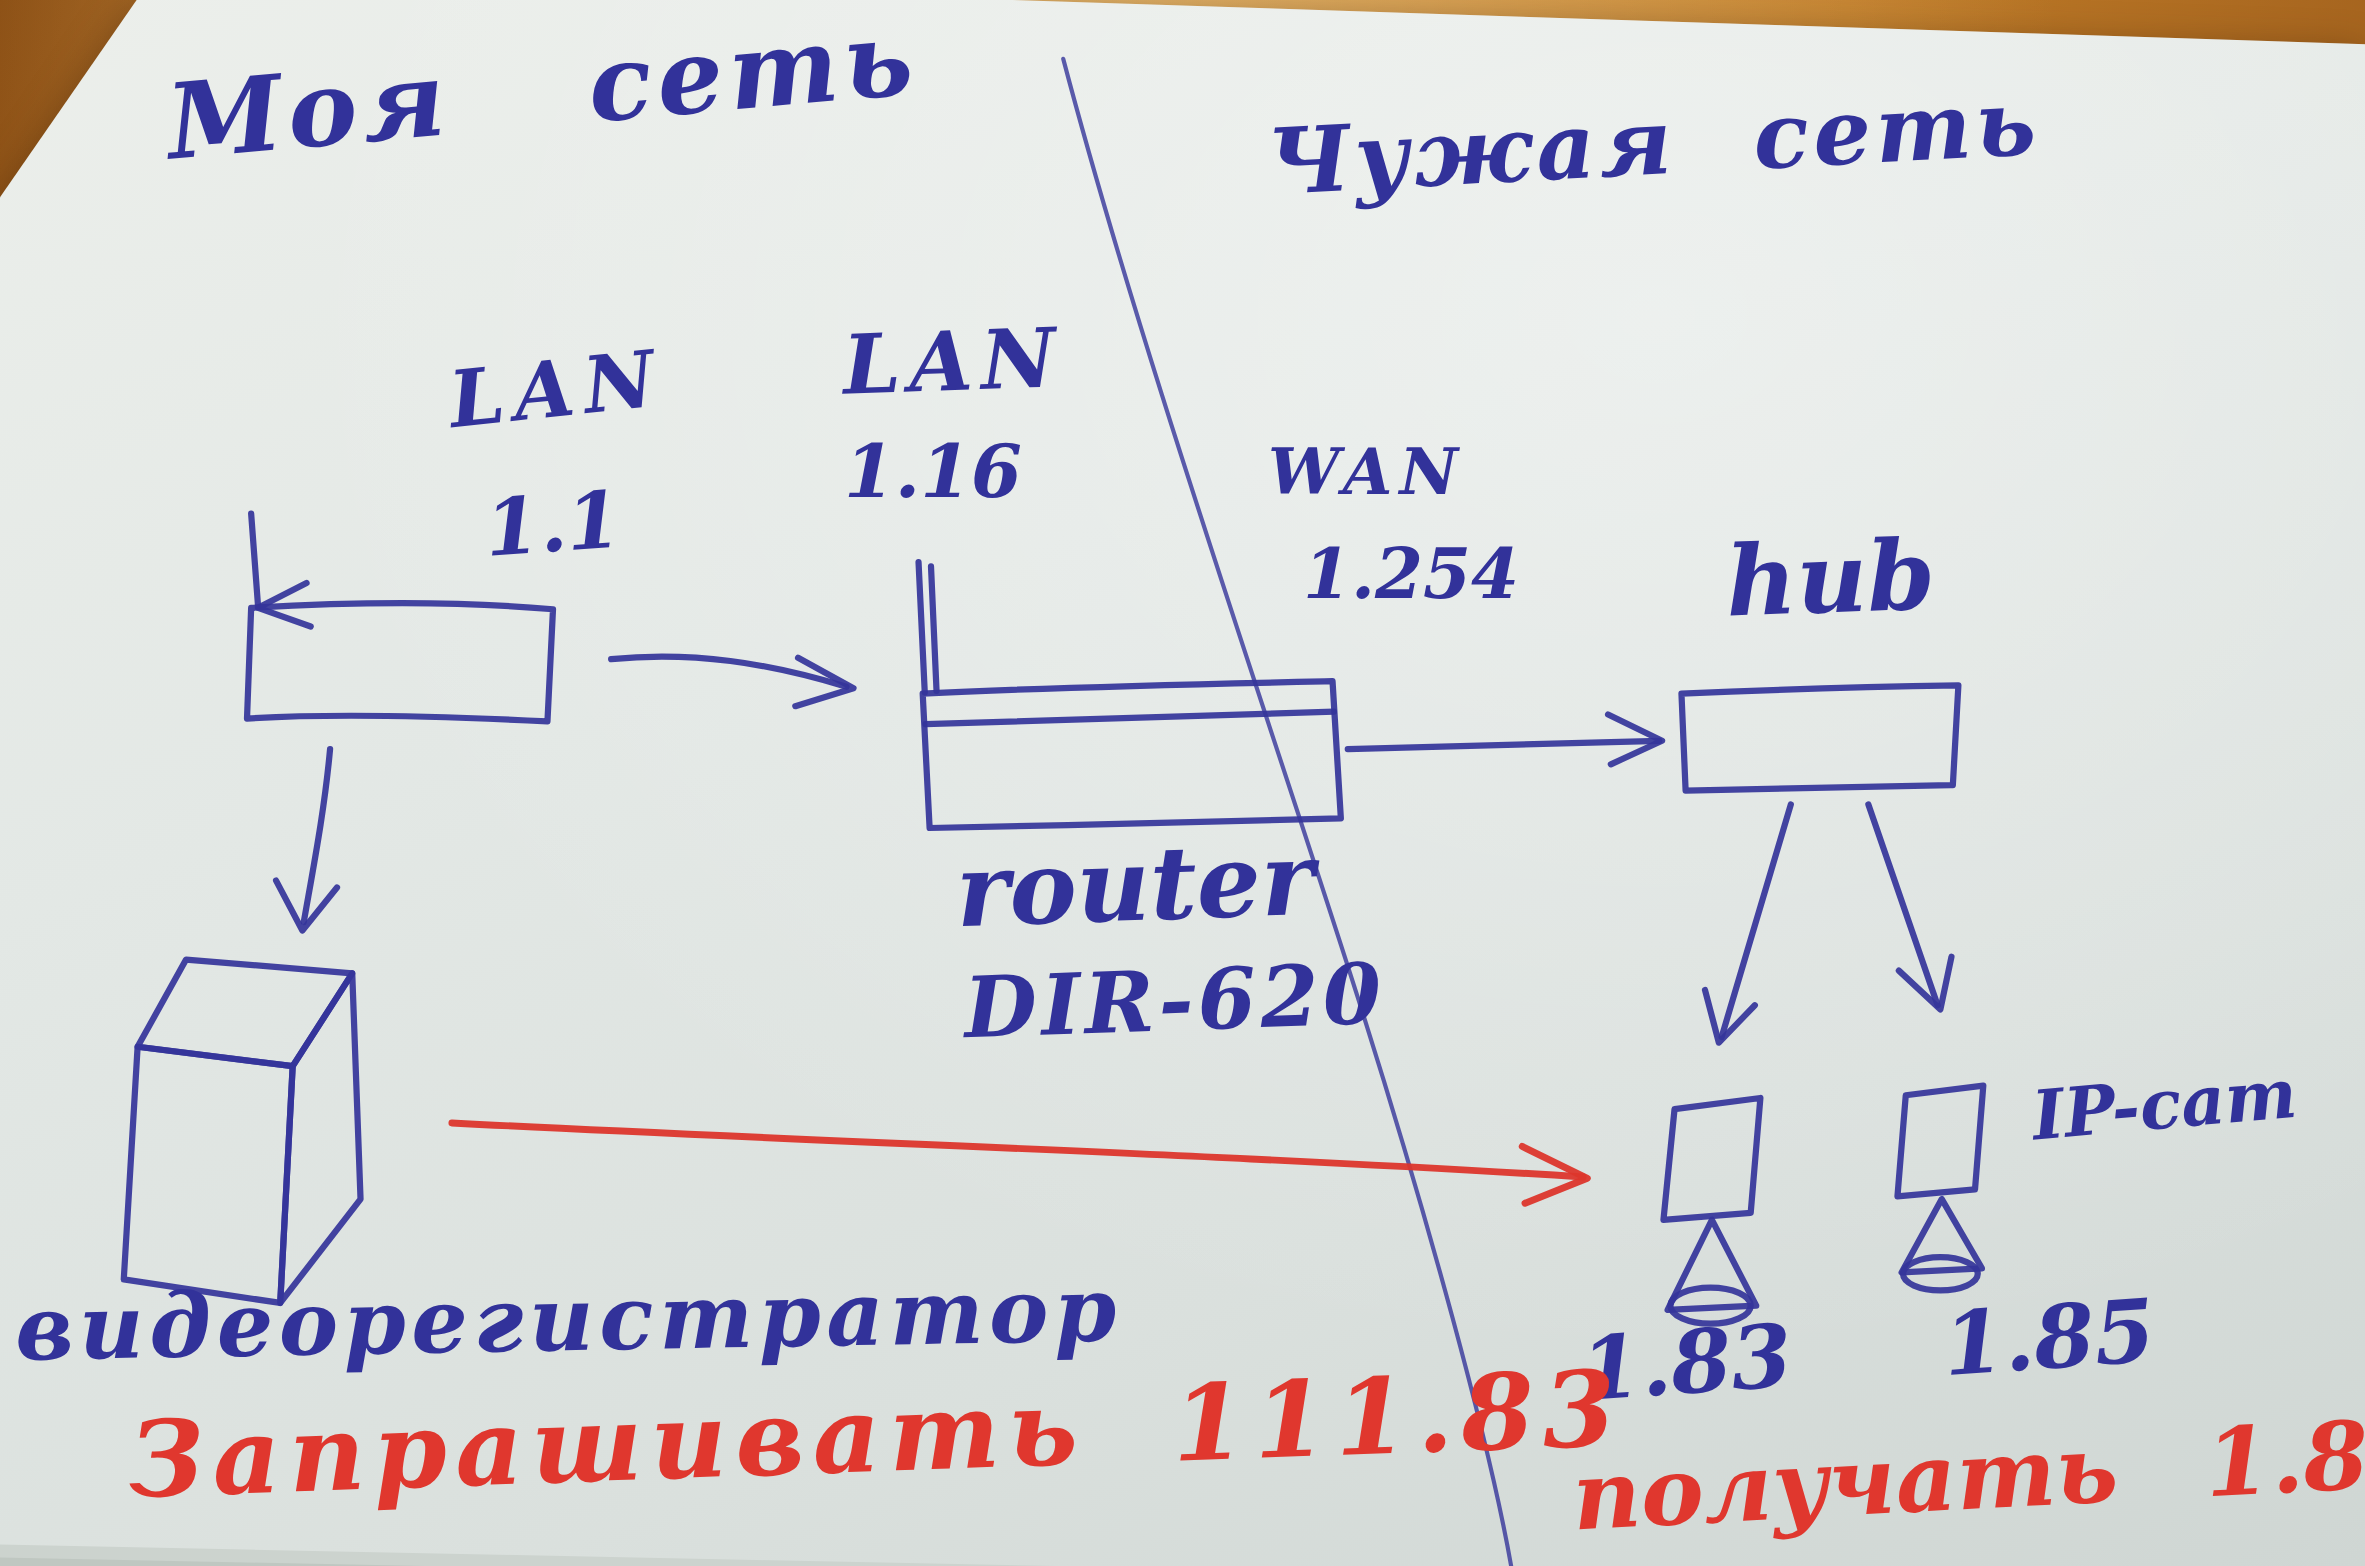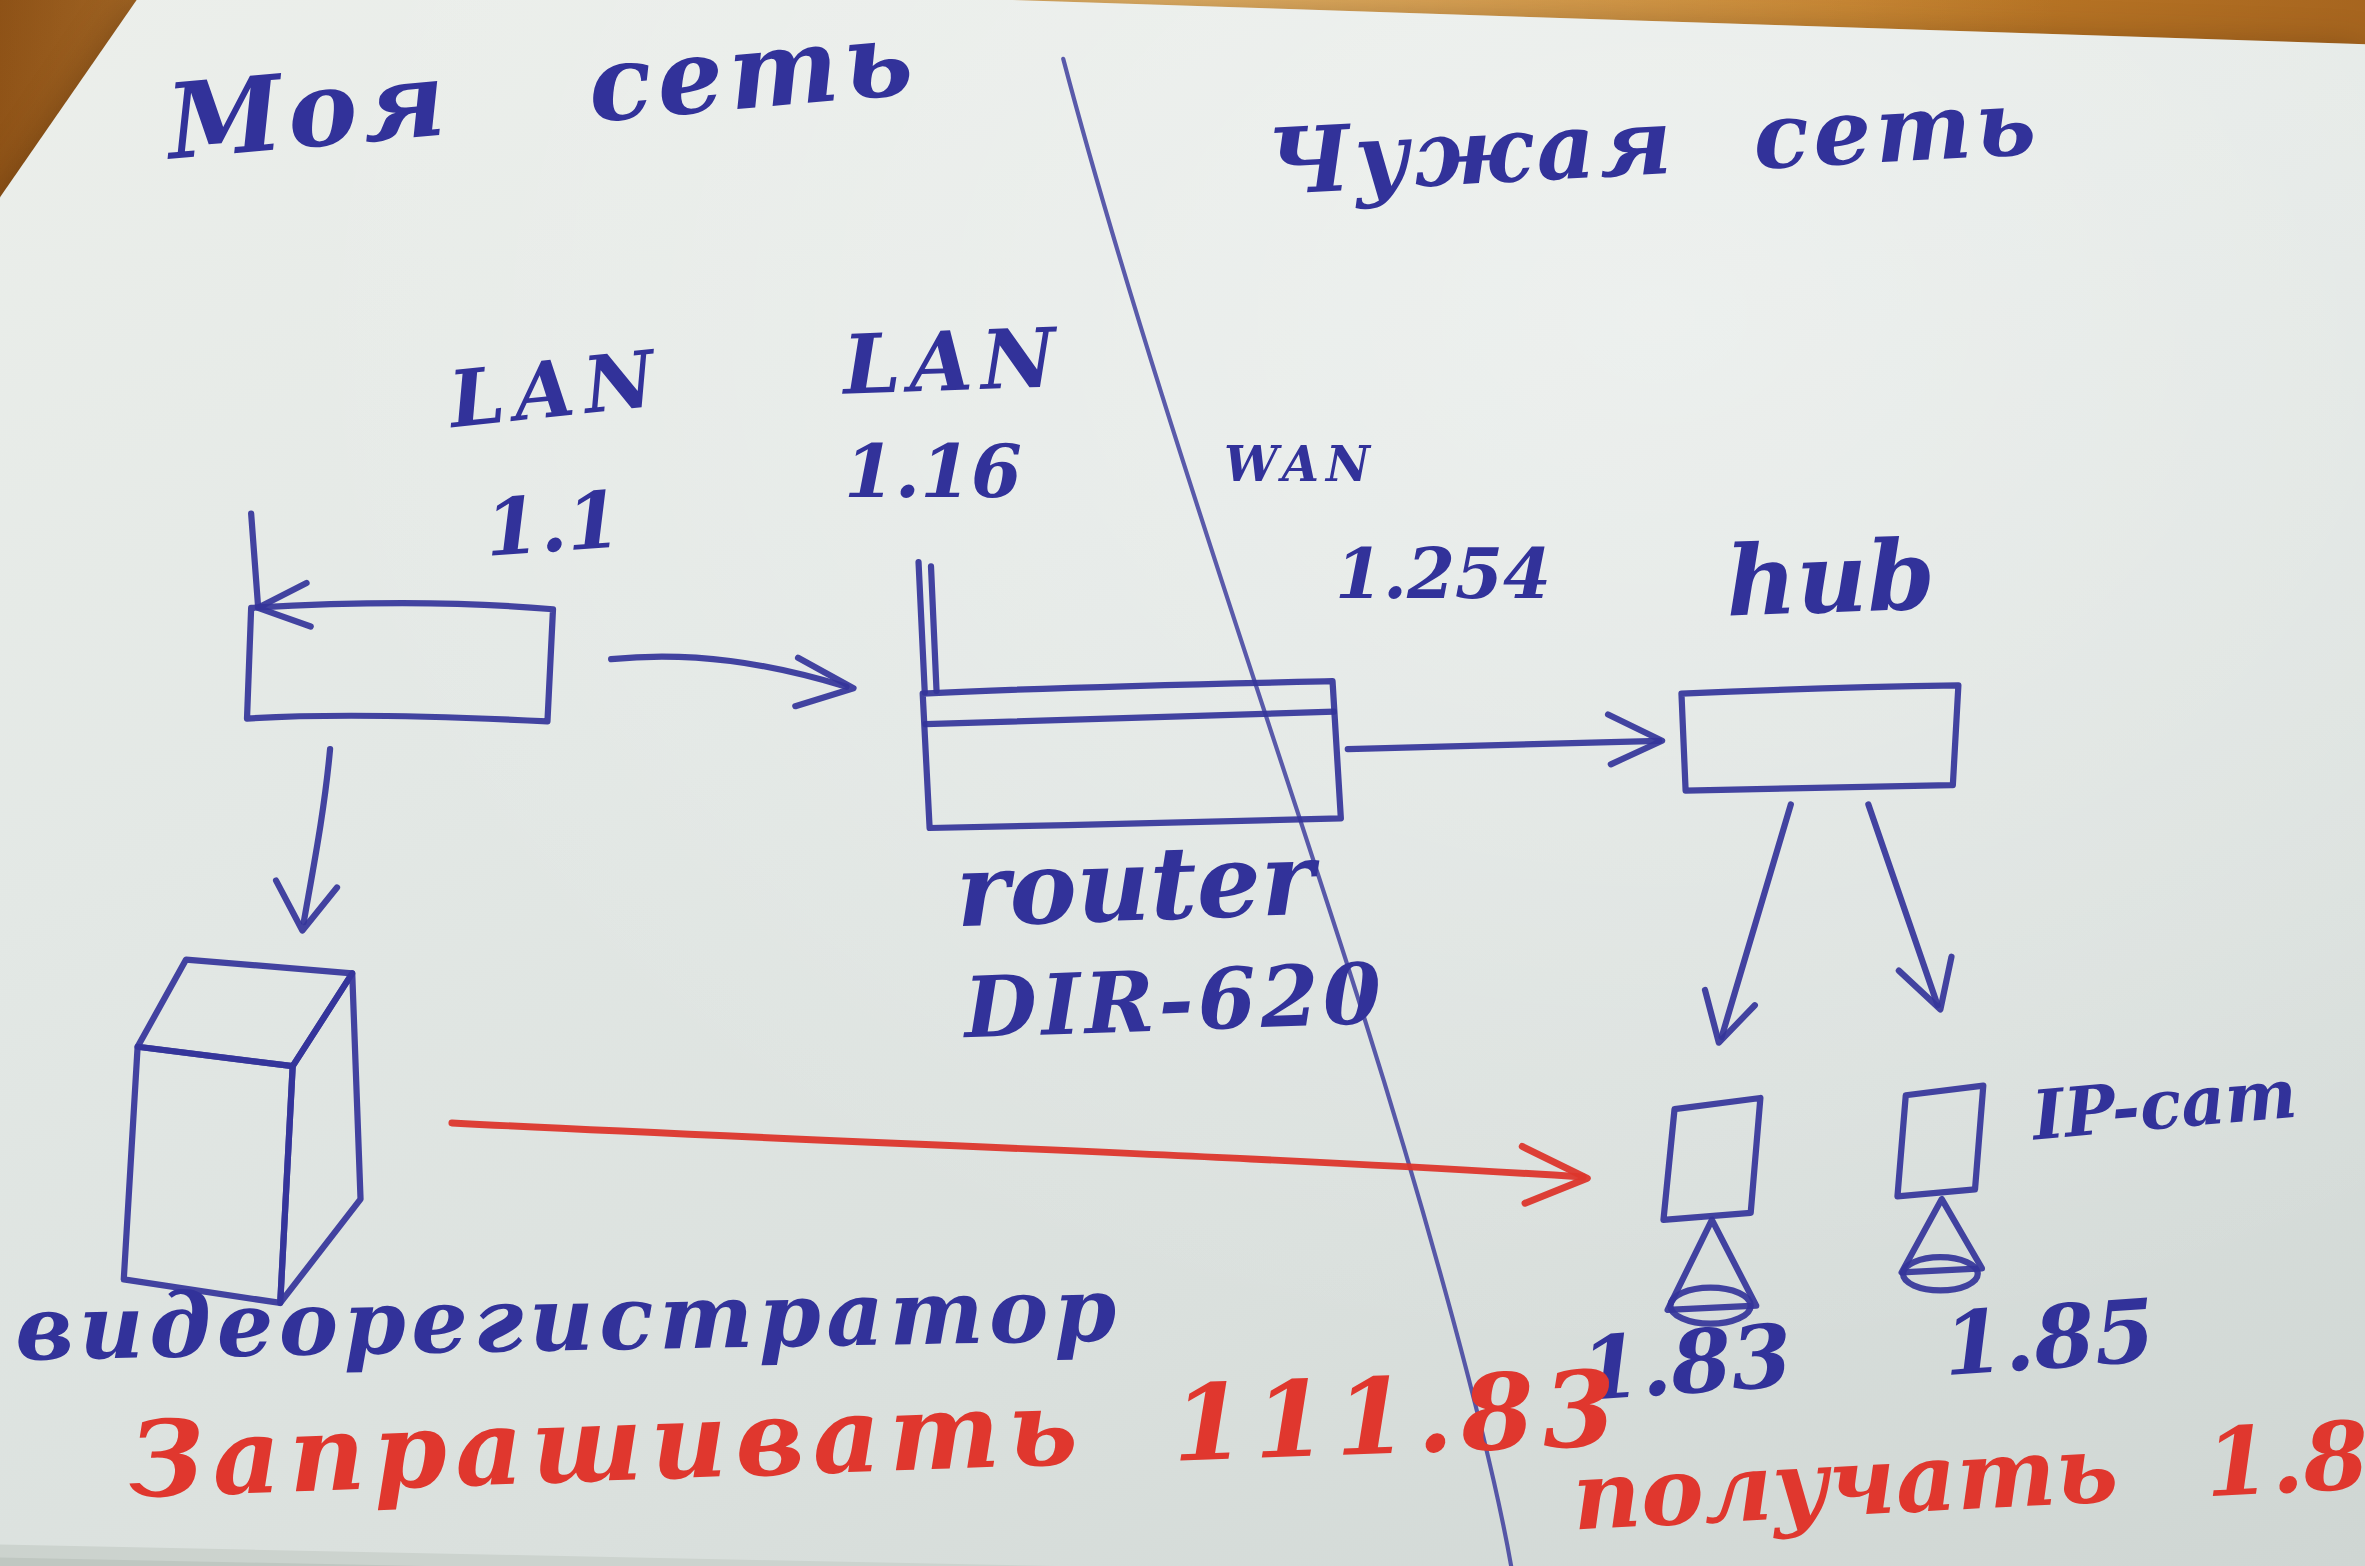--- a/index.html
+++ b/index.html
@@ -27,22 +27,22 @@
   .ink .red{stroke:#dc362c;stroke-width:10;opacity:.95;}
   .hw{position:absolute;color:#32329a;font-style:italic;font-weight:bold;white-space:nowrap;line-height:1;}
   .hw-red{color:#e0372e;}
   
   .t-myn    {left:166px;  top:38px;   font-size:104px; transform:rotate(-5deg); word-spacing:97px; letter-spacing:5.5px;}
   .t-foreign{left:1267px; top:97px;  font-size:91px; transform:rotate(-3deg); word-spacing:42px;  letter-spacing:4.2px;}
   .t-lan1   {left:449px;  top:350px;  font-size:78px; transform:rotate(-6deg); letter-spacing:9.7px;}
   .t-ip11   {left:485px;  top:485px;  font-size:78px; transform:rotate(-4deg);}
   .t-lan2   {left:843px; top:320px;  font-size:82px; transform:rotate(-2deg); letter-spacing:8.3px;}
   .t-ip116  {left:844px; top:435px;  font-size:73px;}
-  .t-wan    {left:1224px; top:440px;  font-size:48px; letter-spacing:7px;}
-  .t-ip1254 {left:1303px; top:539px;  font-size:69px;margin-left:32px;}
+  .t-wan    {left:1268px; top:440px;  font-size:64px; letter-spacing:7px;}
+  .t-ip1254 {left:1303px; top:539px;  font-size:69px;}
   .t-hub    {left:1726px; top:530px;  font-size:97px; transform:rotate(-2deg);}
   .t-router {left:956px; top:834px; font-size:101px; transform:rotate(-2deg);}
   .t-dir    {left:964px; top:959px; font-size:84px; transform:rotate(-2deg); letter-spacing:4.2px;}
   .t-ipcam  {left:2032px; top:1070px; font-size:68px;  transform:rotate(-5deg);}
   .t-183    {left:1580px; top:1319px; font-size:87px; transform:rotate(-4deg);}
   .t-185    {left:1943px; top:1294px; font-size:87px; transform:rotate(-4deg);}
   .t-dvr    {left:15.2px;   top:1274px; font-size:89px; transform:rotate(-1deg); letter-spacing:5.5px;}
   .t-request{left:128px;  top:1382px; font-size:105px; transform:rotate(-2deg); letter-spacing:8.3px; word-spacing:42px;}
   .t-receive{left:1572px; top:1427px; font-size:94px; transform:rotate(-3deg); word-spacing:55px;}
 </style>

